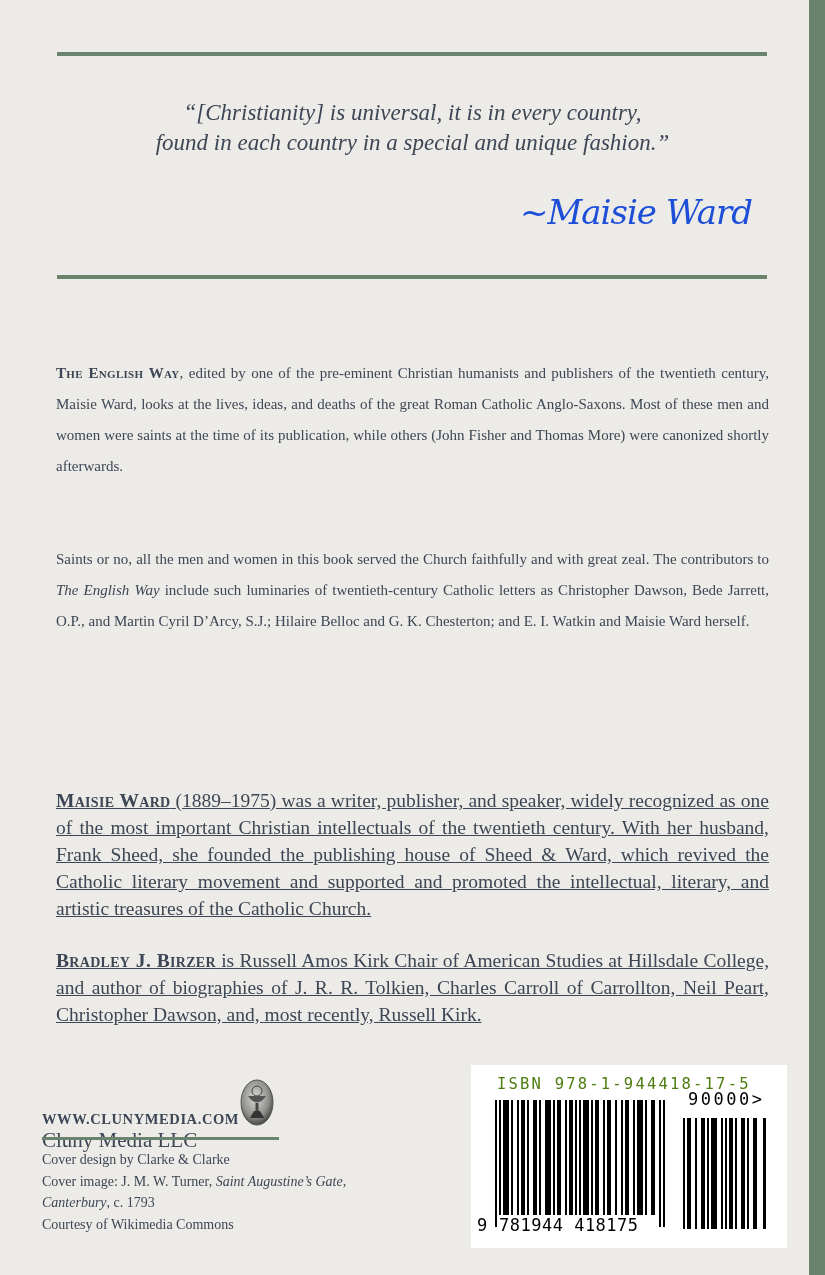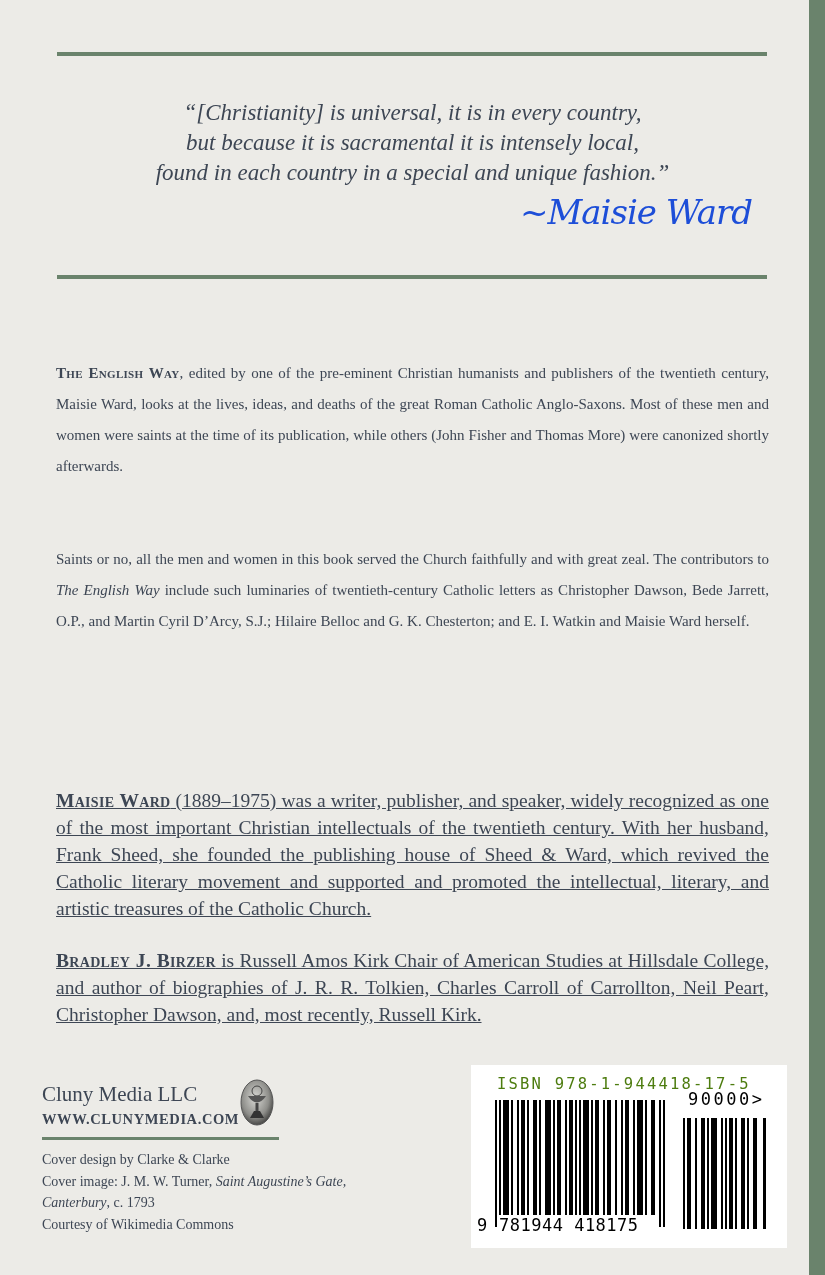--- a/index.html
+++ b/index.html
@@ -63,21 +63,21 @@
       font-size: 19.5px;
       line-height: 27px;
       text-align: justify;
       color: #3d4654;
       text-decoration: underline;
     }
     .bio1 { top: 787px; }
     .bio2 { top: 947px; }
 
     .publisher {
-      position: absolute; left: 42px; top: 1082px;
+      position: absolute; left: 42px; top: 1128px;
       font-size: 21px; color: #3d4654;
     }
     .website {
       position: absolute; left: 42px; top: 1111px;
       font-size: 14.5px; letter-spacing: 0.6px;
       font-weight: bold; color: #3d4654;
     }
     .pub-rule {
       position: absolute; left: 42px; top: 1137px;
       width: 237px; height: 3px; background: #6a836c;
@@ -131,21 +131,20 @@
   </style>
 </head>
 <body>
 
 <div class="spine-strip"></div>
 
 <div class="rule top"></div>
 
 <div class="quote">
   <span class="quote-line">“[Christianity] is universal, it is in every country,</span>
-  <span class="quote-line">but because it is sacramental it is intensely local,</span>
   <span class="quote-line">found in each country in a special and unique fashion.”</span>
 </div>
 <div class="attribution">~Maisie Ward</div>
 
 <div class="rule bottom"></div>
 
 <div class="body-text p1"><span class="smallcaps">The English Way</span><span>, edited by one of the pre-eminent Christian humanists and publishers of the twentieth century, Maisie Ward, looks at the lives, ideas, and deaths of the great Roman Catholic Anglo-Saxons. Most of these men and women were saints at the time of its publication, while others (John Fisher and Thomas More) were canonized shortly afterwards.</span></div>
 
 <div class="body-text p2"><span>Saints or no, all the men and women in this book served the Church faithfully and with great zeal. The contributors to </span><span class="it">The English Way</span><span> include such luminaries of twentieth-century Catholic letters as Christopher Dawson, Bede Jarrett, O.P., and Martin Cyril D’Arcy, S.J.; Hilaire Belloc and G. K. Chesterton; and E. I. Watkin and Maisie Ward herself.</span></div>
 

